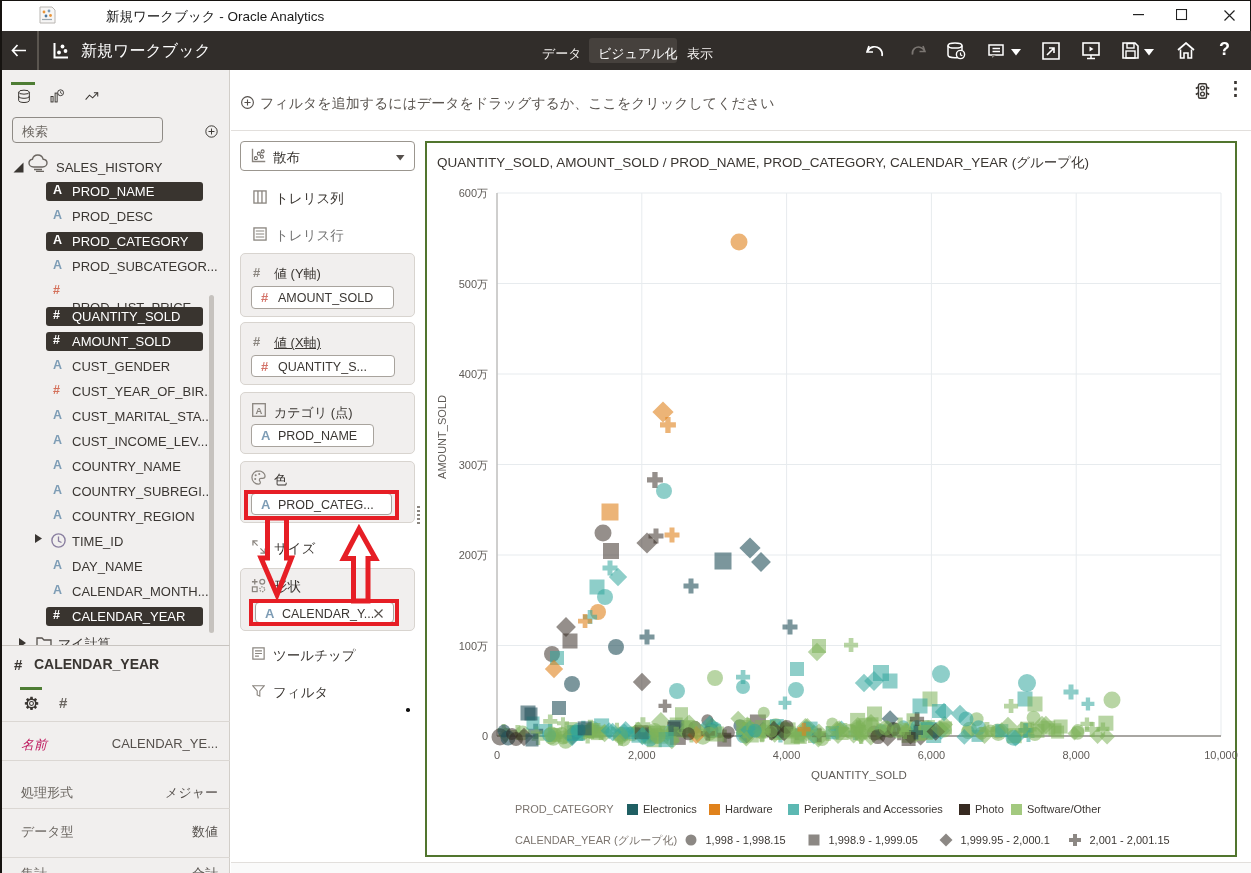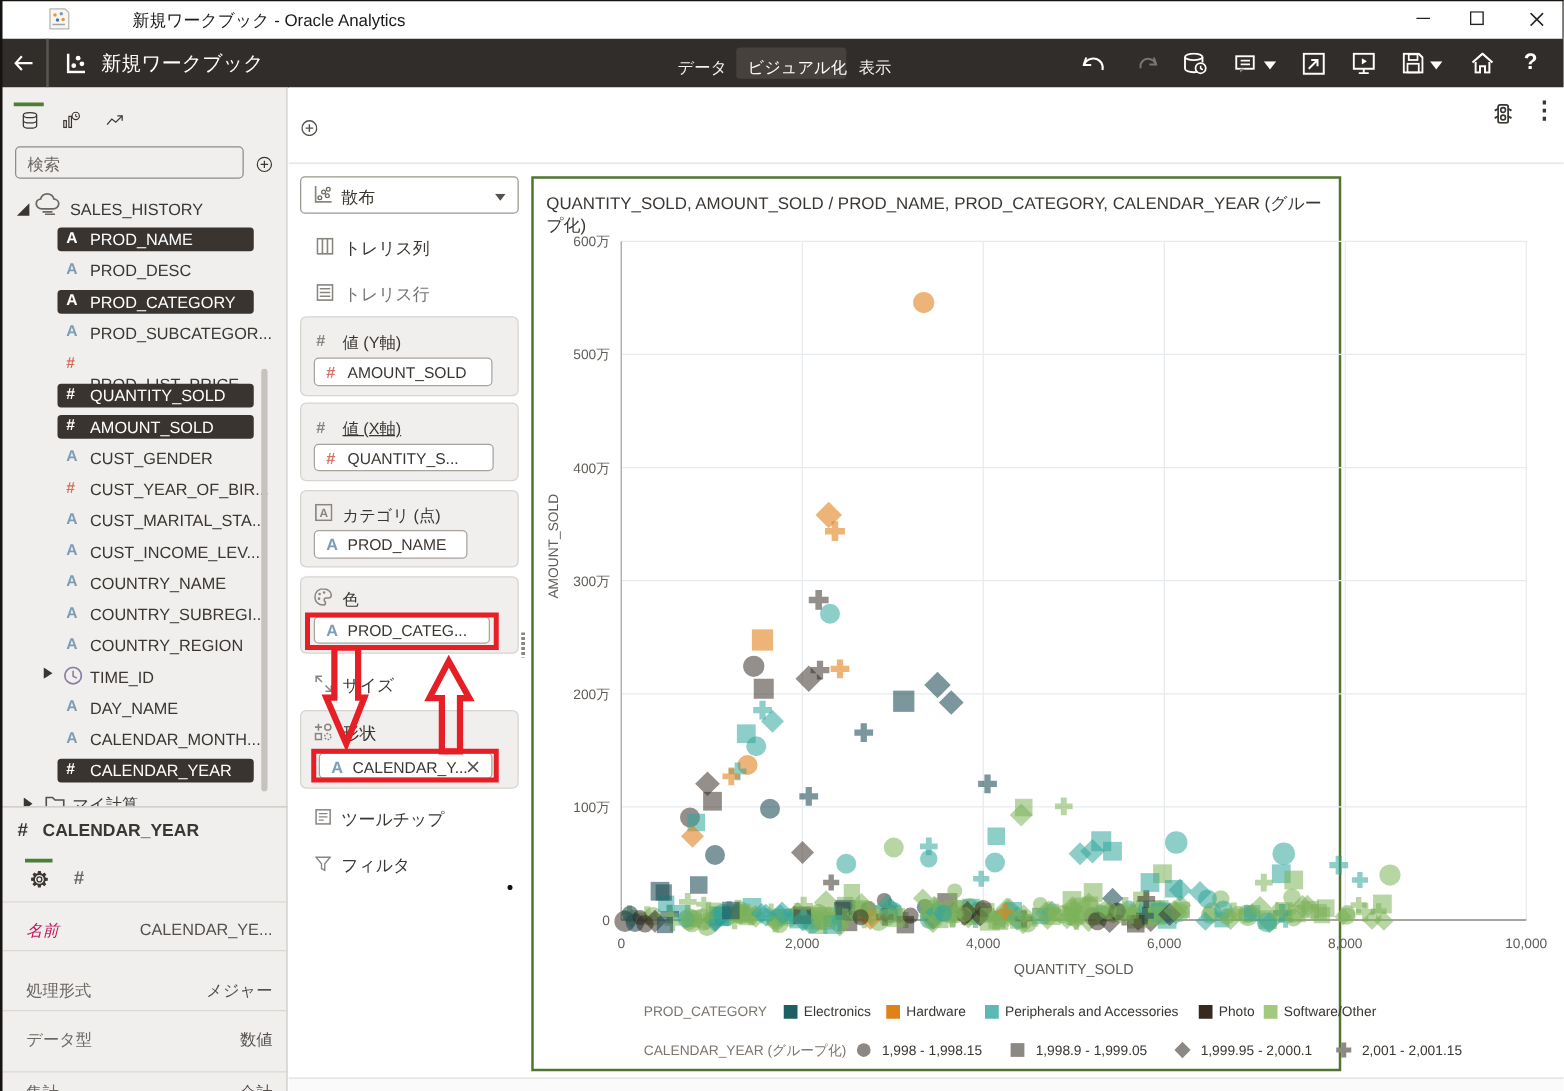--- a/index.html
+++ b/index.html
@@ -107,21 +107,21 @@
     <rect x="1.5" y="11" width="3" height="8" fill="none" stroke="#3a3632" stroke-width="1.4"></rect>
     <rect x="7.5" y="6" width="3" height="13" fill="none" stroke="#3a3632" stroke-width="1.4"></rect>
     <circle cx="15.5" cy="5.5" r="4.3" fill="#f1efee" stroke="#3a3632" stroke-width="1.4"></circle>
     <path d="M15.5,3.2 L15.5,5.7 L17.5,6.7" fill="none" stroke="#3a3632" stroke-width="1.2"></path>
   </svg>
   <svg class="abs" style="left:85px;top:22px" width="14" height="9" viewBox="0 0 22 14">
     <path d="M1,12 L7,5 L12,9 L20,1" fill="none" stroke="#3a3632" stroke-width="1.6"></path>
     <path d="M14,1 L20,1 L20,7" fill="none" stroke="#3a3632" stroke-width="1.6"></path>
   </svg>
 
-  <div class="abs" style="left:12px;top:47px;width:183px;height:26px;background:#f1efee;border:1px solid #8f8b86;border-radius:4px;">
+  <div class="abs" style="left:12px;top:47px;width:151px;height:26px;background:#f1efee;border:1px solid #8f8b86;border-radius:4px;">
     <div style="margin:5px 0 0 9px;font-size:13px;color:#6b6661;">検索</div>
   </div>
   <svg class="abs" style="left:205px;top:55px" width="13" height="13" viewBox="0 0 24 24">
     <circle cx="12" cy="12" r="10.5" fill="none" stroke="#3a3632" stroke-width="1.8"></circle>
     <path d="M12,6.5 L12,17.5 M6.5,12 L17.5,12" stroke="#3a3632" stroke-width="1.8"></path>
   </svg>
 
   <div id="tree">
       <svg class="abs" style="left:13px;top:92px" width="11" height="11">
         <path d="M10.5,0.5 L10.5,10.5 L0.5,10.5 Z" fill="#3a3632"></path>
@@ -211,20 +211,21 @@
   <div class="abs" style="left:0;top:211px;width:230px;height:1px;background:#dbd7d3;"></div>
   <div class="abs" style="left:21px;top:219px;font-size:13px;color:#6b6661;">集計</div>
   <div class="abs" style="left:0;top:219px;width:218px;text-align:right;font-size:13px;color:#55504c;">合計</div>
 </div>
 
 <div class="abs" style="left:231px;top:70px;width:1020px;height:61px;background:#ffffff;border-bottom:1px solid #e2dfdc;">
   <svg class="abs" style="left:10px;top:26px" width="13" height="13" viewBox="0 0 15 15">
     <circle cx="7.5" cy="7.5" r="6.8" fill="none" stroke="#55504c" stroke-width="1.3"></circle>
     <path d="M7.5,4 L7.5,11 M4,7.5 L11,7.5" stroke="#55504c" stroke-width="1.3"></path>
   </svg>
+  <div class="abs" style="left:29px;top:25px;font-size:14px;color:#5a5550;">フィルタを追加するにはデータをドラッグするか、ここをクリックしてください</div>
   <svg class="abs" style="left:964px;top:13px" width="15" height="16" viewBox="0 0 15 16">
     <rect x="3.5" y="0.8" width="8" height="14.4" rx="1.5" fill="none" stroke="#3a3632" stroke-width="1.4"></rect>
     <circle cx="7.5" cy="5" r="1.9" fill="none" stroke="#3a3632" stroke-width="1.3"></circle>
     <circle cx="7.5" cy="11" r="1.9" fill="none" stroke="#3a3632" stroke-width="1.3"></circle>
     <path d="M3.5,4 L0.8,5.5 M3.5,10 L0.8,11.5 M11.5,4 L14.2,5.5 M11.5,10 L14.2,11.5" stroke="#3a3632" stroke-width="1.6"></path>
   </svg>
   <div class="abs" style="left:995px;top:13px;font-size:19px;font-weight:bold;color:#3a3632;line-height:11px;">⋮</div>
 </div>
 
 <div id="grammar">
@@ -314,21 +315,21 @@
 <div class="abs" style="left:244px;top:490px;width:155px;height:30px;border:4px solid #e61e25;"></div>
 <div class="abs" style="left:249px;top:599px;width:150px;height:27px;border:4px solid #e61e25;"></div>
 <svg class="abs" style="left:250px;top:518px" width="120" height="84" viewBox="0 0 120 84">
  <path d="M17.5,0 L36.5,0 L36.5,40 L41.5,40 L27,77 L11,40 L17.5,40 Z" fill="none" stroke="#e61e25" stroke-width="5" stroke-miterlimit="14"></path>
 </svg>
 <svg class="abs" style="left:335px;top:524px" width="52" height="80" viewBox="0 0 52 80">
  <path d="M24,5 L40.5,34.5 L33,34.5 L33,77 L18.5,77 L18.5,34.5 L8.5,34.5 Z" fill="none" stroke="#e61e25" stroke-width="5" stroke-miterlimit="14"></path>
 </svg>
   </div>
 
-<div class="abs" style="left:425px;top:141px;width:648px;height:716px;background:#fff;border:2px solid #51752e;">
+<div class="abs" style="left:425px;top:141px;width:812px;height:716px;background:#fff;border:2px solid #51752e;">
   <div class="abs" style="left:10px;top:11px;font-size:13.5px;color:#3a3632;">QUANTITY_SOLD, AMOUNT_SOLD / PROD_NAME, PROD_CATEGORY, CALENDAR_YEAR (グループ化)</div>
   <div id="chart">
       <svg class="abs" style="left:0;top:0" width="812" height="712" viewBox="0 0 812 712">
 <line x1="70.0" y1="50" x2="70.0" y2="593" stroke="#e7ebee" stroke-width="1"></line>
 <line x1="214.8" y1="50" x2="214.8" y2="593" stroke="#e7ebee" stroke-width="1"></line>
 <line x1="359.6" y1="50" x2="359.6" y2="593" stroke="#e7ebee" stroke-width="1"></line>
 <line x1="504.4" y1="50" x2="504.4" y2="593" stroke="#e7ebee" stroke-width="1"></line>
 <line x1="649.2" y1="50" x2="649.2" y2="593" stroke="#e7ebee" stroke-width="1"></line>
 <line x1="794.0" y1="50" x2="794.0" y2="593" stroke="#e7ebee" stroke-width="1"></line>
 <line x1="70" y1="593.0" x2="794" y2="593.0" stroke="#e7ebee" stroke-width="1"></line>

